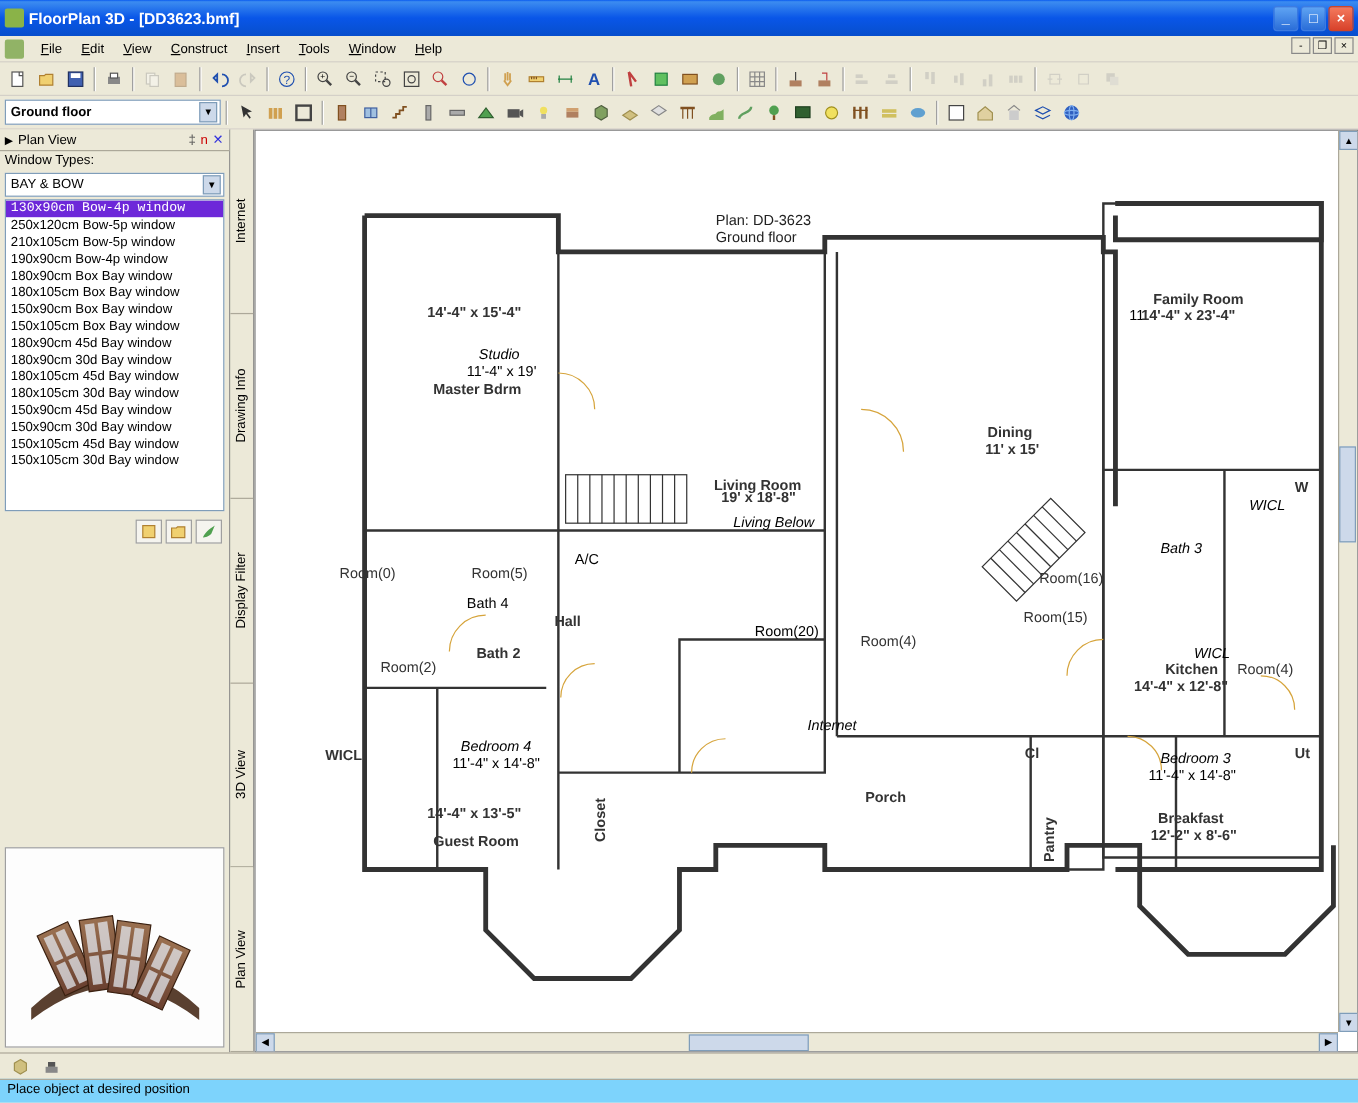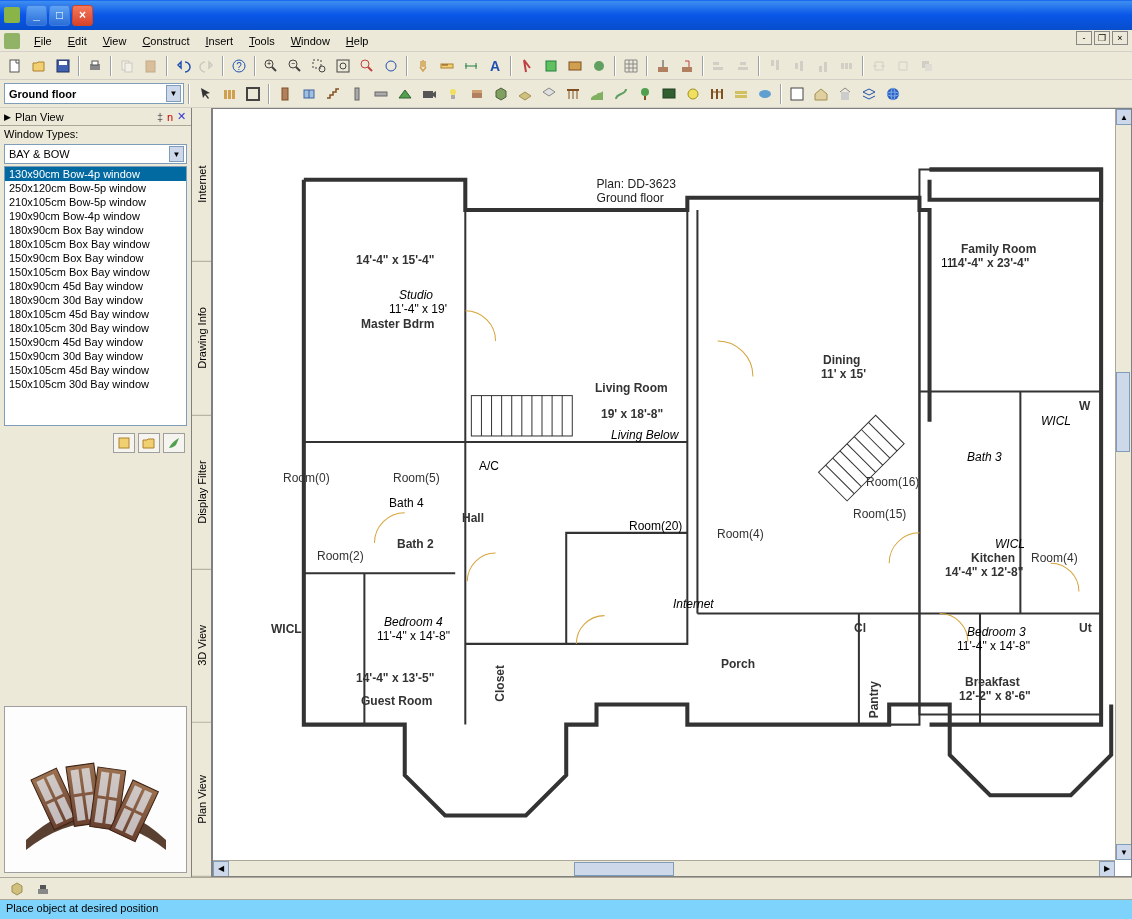--- a/index.html
+++ b/index.html
@@ -92,21 +92,21 @@
 .type-combo {
   margin: 2px 4px; height: 20px; background: white; border: 1px solid #7f9db9;
   display: flex; align-items: center; padding: 0 4px; position: relative;
 }
 .type-combo .arrow { position: absolute; right: 2px; width: 15px; height: 16px; background: #cdd9ea; border: 1px solid #7f9db9; display: flex; align-items: center; justify-content: center; font-size: 8px; }
 .item-list {
   background: white; margin: 0 4px 4px 4px; border: 1px solid #7f9db9;
   height: 260px; overflow: auto;
 }
 .item-list .row { padding: 1px 4px; cursor: pointer; white-space: nowrap; }
-.item-list .row.selected { background: #0369a1; color: white; }
+.item-list .row.selected { background: #6d28d9; color: white; font-family: Liberation Mono, monospace; }
 .panel-spacer { flex: 1; }
 .preview {
   height: 167px; margin: 4px; background: #fdfdfd;
   border: 1px solid #9f9f9f;
   display: flex; align-items: center; justify-content: center;
 }
 .preview svg { width: 160px; height: 130px; }
 .panel-btns { display: flex; justify-content: flex-end; gap: 3px; padding: 3px 6px; }
 .panel-btns .pb {
   width: 22px; height: 20px; border: 1px solid #9f9f9f; background: #f5f4ef;
@@ -152,20 +152,21 @@
 .status-toolbar { height: 22px; background: #ece9d8; border-top: 1px solid #aca899; display: flex; align-items: center; padding: 0 6px; gap: 4px; }
 .statusbar { height: 20px; background: #7dd3fc; border-top: 1px solid #aca899; padding: 2px 6px; font-size: 11px; }
 
 .ico { width: 16px; height: 16px; display: block; }
 </style>
 </head>
 <body>
 
 <div class="titlebar">
   <div class="app-icon"></div>
+  <div class="title">FloorPlan 3D - [DD3623.bmf]</div>
   <div class="win-btn min">_</div>
   <div class="win-btn max">□</div>
   <div class="win-btn close">×</div>
 </div>
 
 <div class="menubar">
   <div class="menu-icon"></div>
   <div class="menu-item"><u>F</u>ile</div>
   <div class="menu-item"><u>E</u>dit</div>
   <div class="menu-item"><u>V</u>iew</div>
@@ -743,21 +744,21 @@
         <div class="fp-label g" style="left: 176px; top: 387px;">Bath 4</div>
         <div class="fp-label b" style="left: 249px; top: 402px;">Hall</div>
         <div class="fp-label" style="left: 104px; top: 440px;">Room(2)</div>
         <div class="fp-label b" style="left: 184px; top: 428px;">Bath 2</div>
         <div class="fp-label b" style="left: 58px; top: 513px;">WICL</div>
         <div class="fp-label g i" style="left: 171px; top: 506px;">Bedroom 4</div>
         <div class="fp-label g" style="left: 164px; top: 520px;">11'-4" x 14'-8"</div>
         <div class="fp-label b" style="left: 143px; top: 562px;">14'-4" x 13'-5"</div>
         <div class="fp-label b" style="left: 148px; top: 585px;">Guest Room</div>
         <div class="fp-label b v" style="left: 280px; top: 556px;">Closet</div>
-        <div class="fp-label b" style="left: 382px; top: 272px;">Living Room</div>
+        <div class="fp-label b" style="left: 382px; top: 288px;">Living Room</div>
         <div class="fp-label b" style="left: 388px; top: 298px;">19' x 18'-8"</div>
         <div class="fp-label g i" style="left: 398px; top: 319px;">Living Below</div>
         <div class="fp-label g" style="left: 416px; top: 410px;">Room(20)</div>
         <div class="fp-label g i" style="left: 460px; top: 488px;">Internet</div>
         <div class="fp-label" style="left: 504px; top: 418px;">Room(4)</div>
         <div class="fp-label b" style="left: 508px; top: 548px;">Porch</div>
         <div class="fp-label b" style="left: 610px; top: 244px;">Dining</div>
         <div class="fp-label b" style="left: 608px; top: 258px;">11' x 15'</div>
         <div class="fp-label" style="left: 642px; top: 366px; margin-left: 11px;">Room(16)</div>
         <div class="fp-label" style="left: 640px; top: 398px;">Room(15)</div>

